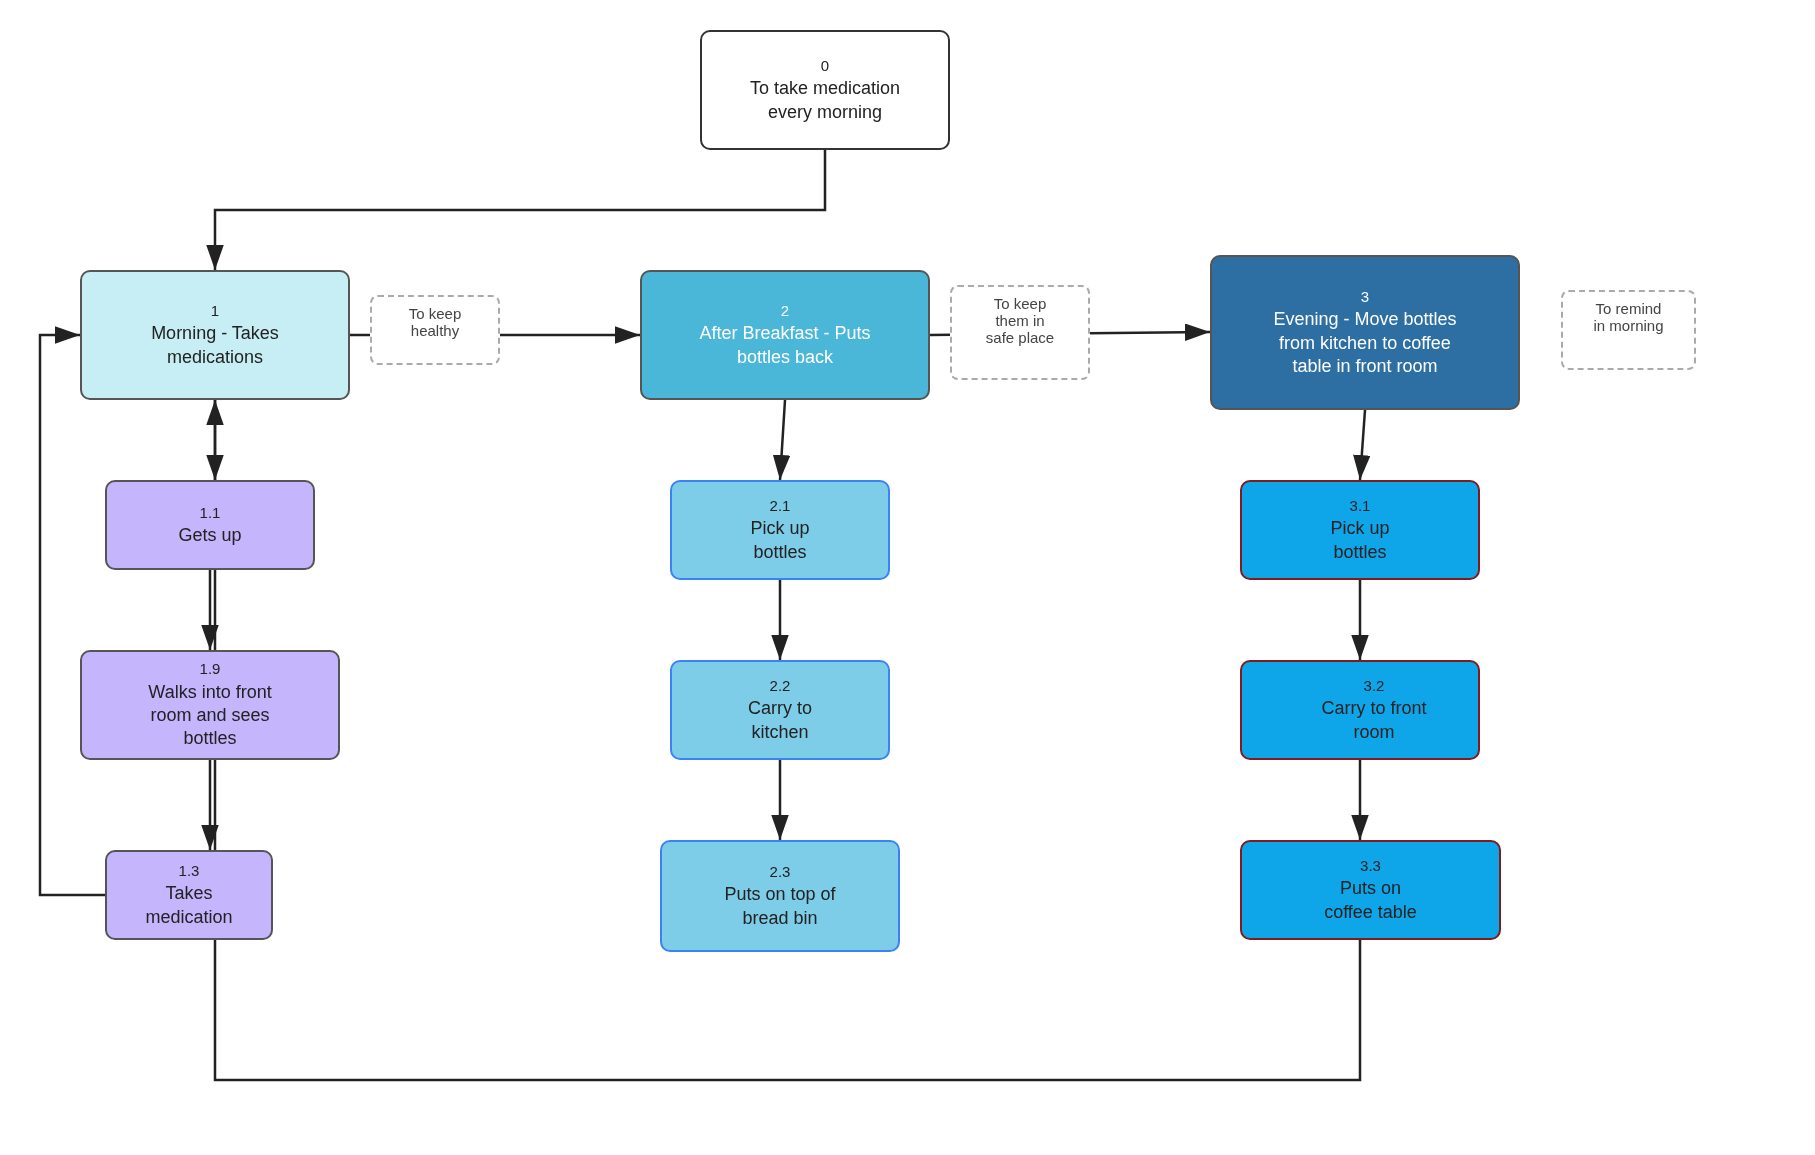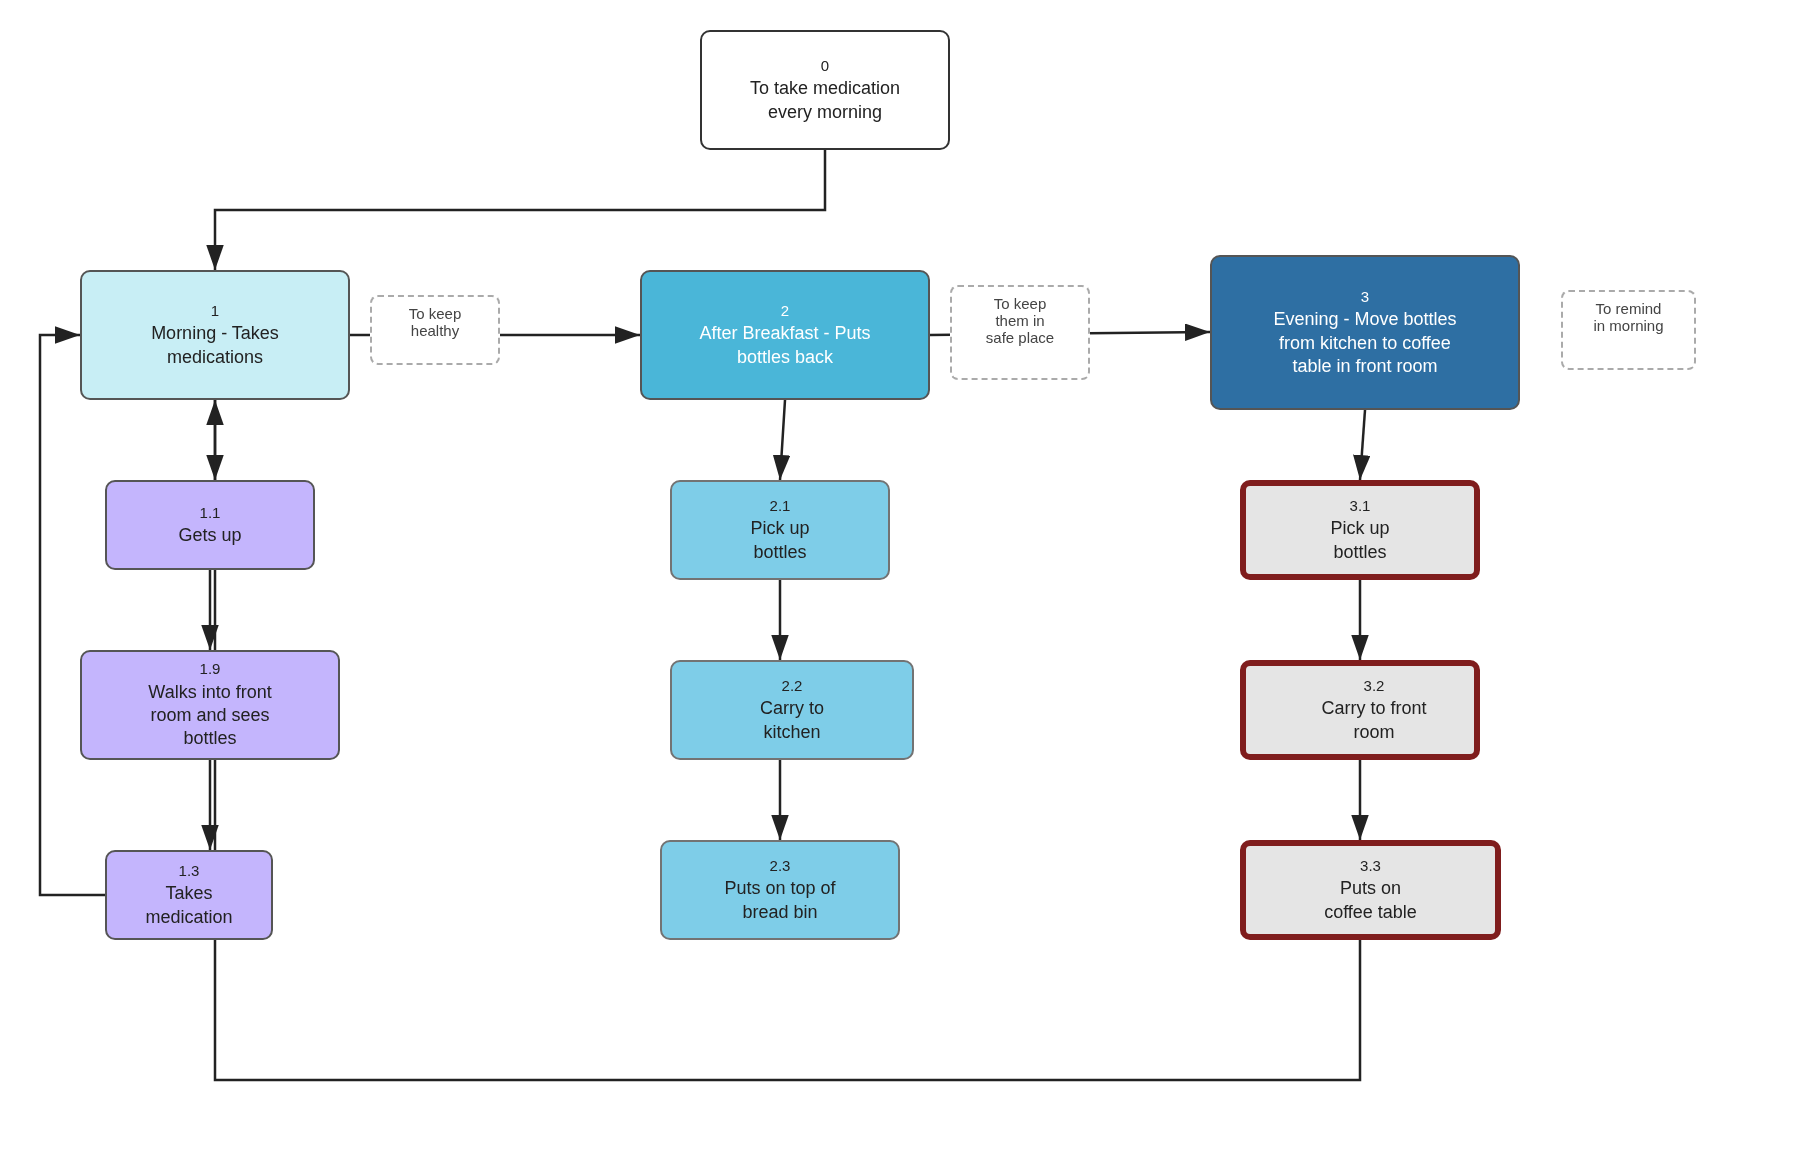--- a/index.html
+++ b/index.html
@@ -60,26 +60,26 @@
       border: 2px solid #555;
       color: #fff;
     }
     .node-sub-cyan {
       background: #c4b5fd;
       border: 2px solid #555;
       color: #222;
     }
     .node-sub-mid {
       background: #7ecde8;
-      border: 2px solid #737373;
+      border: 2px solid #3b82f6;
       color: #222;
     }
     .node-sub-dark {
-      background: #e5e5e5;
-      border: 6px solid #7f1d1d;
+      background: #0ea5e9;
+      border: 2px solid #7f1d1d;
       color: #222;
     }
     .node-dashed {
       background: #fff;
       border: 2px dashed #aaa;
       color: #444;
       border-radius: 8px;
       font-size: 15px;
       text-align: center;
       padding: 8px 10px;
@@ -164,26 +164,26 @@
 
   <div class="node-dashed" style="left:950px;top:285px;width:140px;height:95px;">
     To keep<br>them in<br>safe place
   </div>
 
   <div class="node node-sub-mid" style="left:670px;top:480px;width:220px;height:100px;">
     <div class="node-num">2.1</div>
     <div>Pick up<br>bottles</div>
   </div>
 
-  <div class="node node-sub-mid" style="left:670px;top:660px;width:244px;height:100px;">
+  <div class="node node-sub-mid" style="left:670px;top:660px;width:220px;height:100px;">
     <div class="node-num">2.2</div>
     <div>Carry to<br>kitchen</div>
   </div>
 
-  <div class="node node-sub-mid" style="left:660px;top:840px;width:240px;height:100px;">
+  <div class="node node-sub-mid" style="left:660px;top:840px;width:240px;height:112px;">
     <div class="node-num">2.3</div>
     <div>Puts on top of<br>bread bin</div>
   </div>
 
   <div class="node node-dark-blue" style="left:1210px;top:255px;width:310px;height:155px;">
     <div class="node-num">3</div>
     <div>Evening - Move bottles<br>from kitchen to coffee<br>table in front room</div>
   </div>
 
   <div class="node-dashed" style="left:1561px;top:290px;width:135px;height:80px;">

